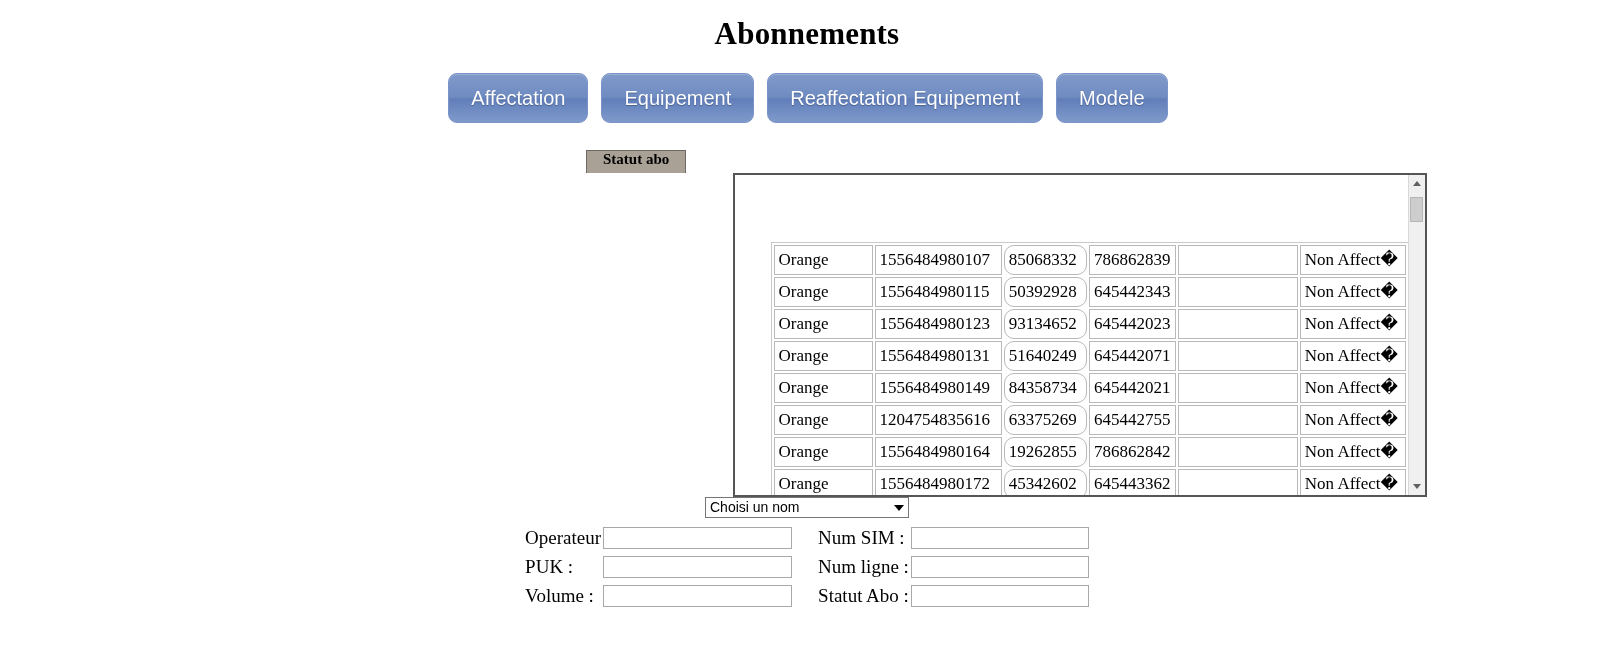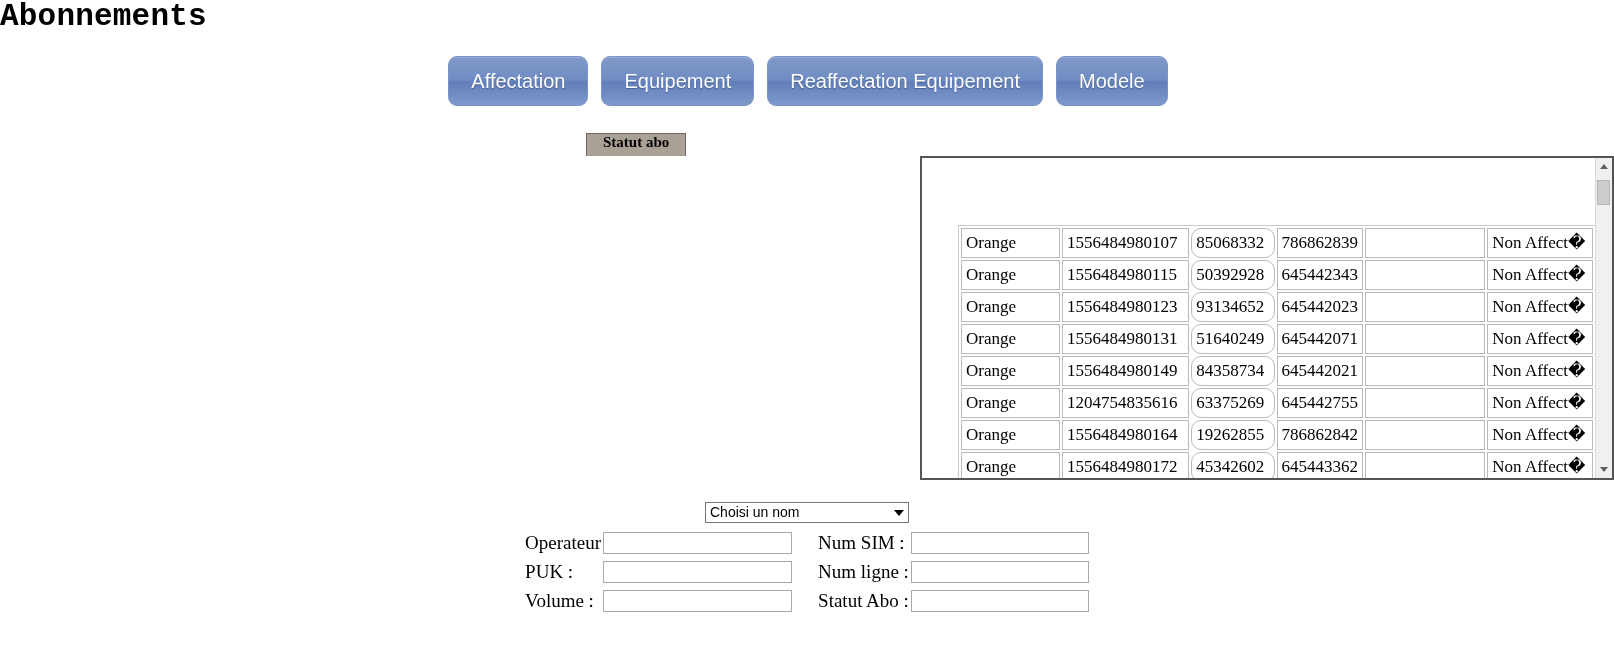--- a/index.html
+++ b/index.html
@@ -11,26 +11,26 @@
   body {
     width: 1614px;
     height: 652px;
     overflow: hidden;
     font-family: "Liberation Serif", "DejaVu Serif", serif;
     position: relative;
   }
 
   
   .page-title {
-    text-align: left;
-    font-family: Liberation Mono, monospace;
+    text-align: center;
+    font-family: Liberation Serif, serif;
     font-weight: bold;
     font-size: 31px;
     color: #000000;
-    margin: 0;
+    margin: 17px;
     padding: 0;
     line-height: 34px;
     letter-spacing: 0.2px;
   }
 
   
   .navbar {
     margin-top: 22px;
     display: flex;
     justify-content: center;
@@ -83,21 +83,21 @@
     font-weight: bold;
     font-size: 15px;
     cursor: pointer;
     user-select: none;
   }
 
   
   .panel-wrap {
     position: relative;
     display: flex;
-    justify-content: flex-end;
+    justify-content: center;
     padding-left: 545px;
   }
   .scroll-panel {
     position: relative;
     width: 694px;
     height: 324px;
     box-sizing: border-box;
     border: 2px solid #555555;
     background: #ffffff;
     overflow: hidden;
@@ -189,21 +189,20 @@
     width: 13px;
     height: 25px;
     background: #cdcdcd;
     border: 1px solid #b6b6b6;
     box-sizing: border-box;
     cursor: pointer;
   }
 
   
   .form-area {
-    margin-top: 22px;
     display: flex;
     flex-direction: column;
     align-items: center;
   }
   .select-row {
     display: flex;
     justify-content: center;
     margin-bottom: 9px;
   }
   .fake-select {

